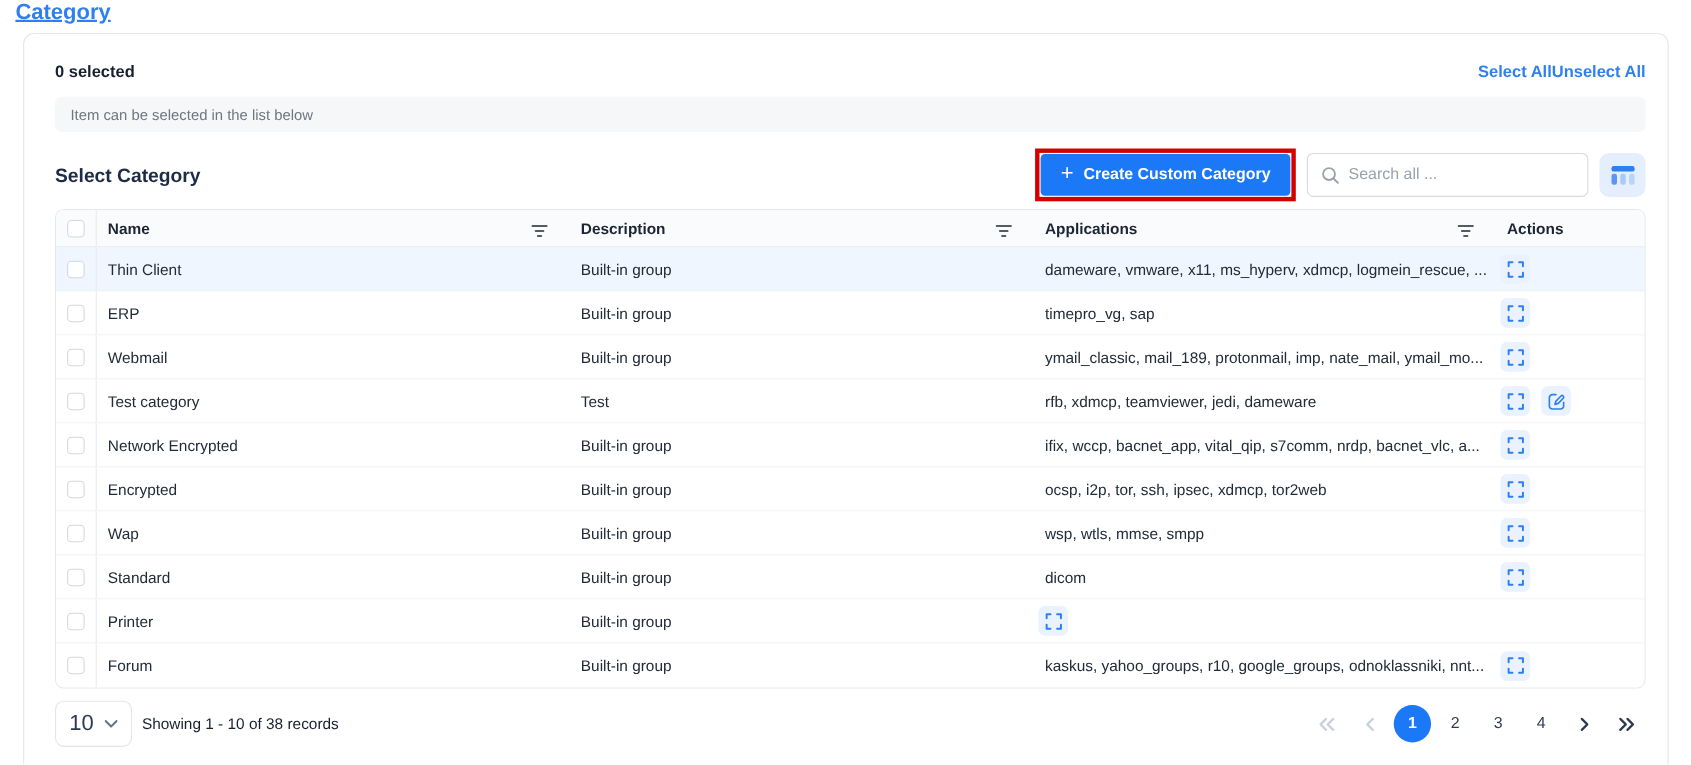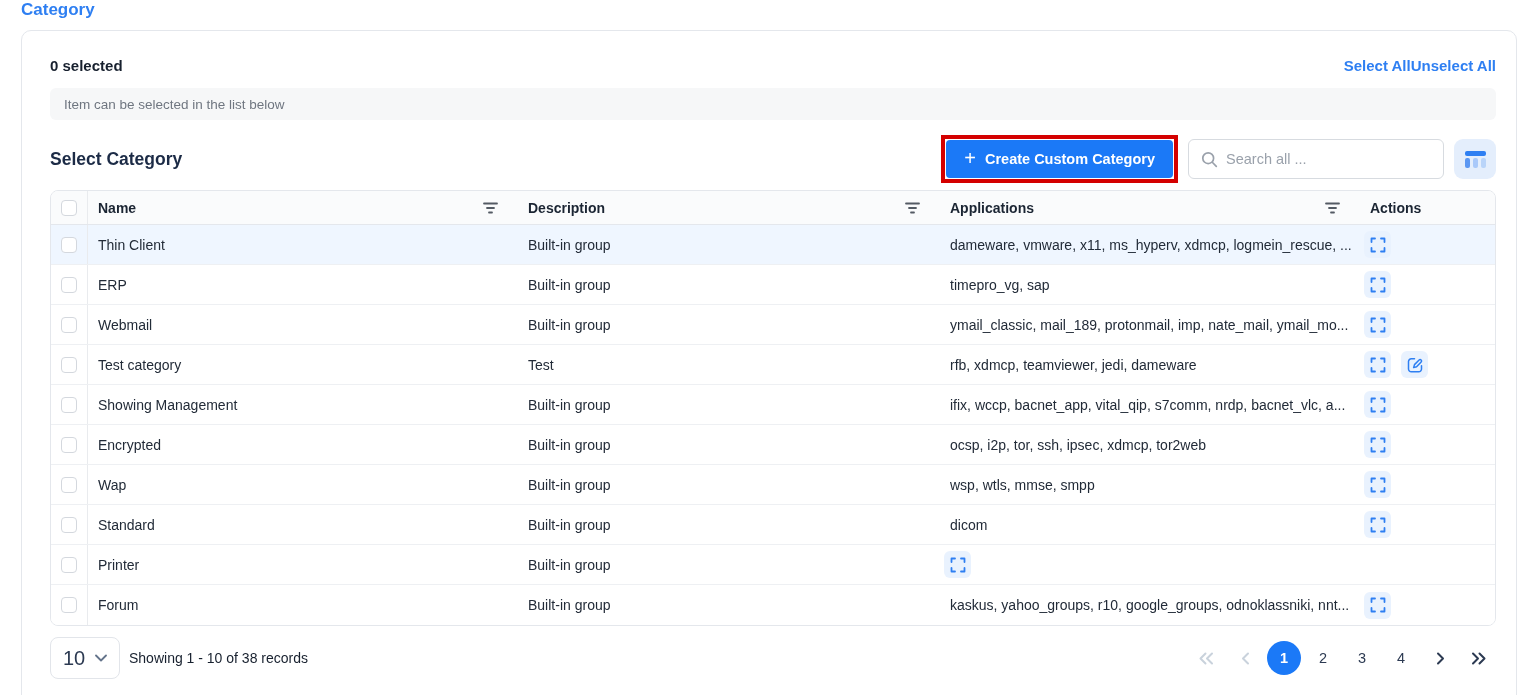--- a/index.html
+++ b/index.html
@@ -1,19 +1,19 @@
 <!DOCTYPE html>
 <html><head>
 <meta charset="utf-8">
 <style>
   * { box-sizing: border-box; margin: 0; padding: 0; }
   html,body { width:1537px; height:695px; overflow:hidden; }
   body { font-family:"Liberation Sans", sans-serif; background:#ffffff; position:relative; }
 
-  .page-title { position:absolute; left:21px; top:0px; font-size:17px; font-weight:700; color:#2e7ff2; }
+  .page-title { position:absolute; left:14px; top:0px; font-size:20px; font-weight:700; color:#2e7ff2;text-decoration:underline; }
 
   .card { position:absolute; left:21px; top:30px; width:1496px; height:680px;
           background:#fff; border:1px solid #e4e7ec; border-radius:10px;
           padding:0 20px 0 28px; }
 
   .card-top { margin-top:26px; display:flex; justify-content:space-between; align-items:center; }
   .selected-count { font-size:15px; font-weight:700; color:#17202e; }
   .select-links { display:flex; }
   .select-links a { font-size:15px; font-weight:600; color:#2e7ff2; cursor:pointer; text-decoration:none; }
 
@@ -42,21 +42,21 @@
   .col-icon .bar-top { height:5px; border-radius:2px; background:#2e7ff2; }
   .col-icon .bar-row { display:flex; gap:3px; flex:1; }
   .col-icon .bar-v { flex:1; border-radius:2px; }
   .col-icon .v1 { background:#5b97f2; }
   .col-icon .v2 { background:#a9c9fa; }
   .col-icon .v3 { background:#b9d4f9; }
 
   .table { margin-top:6px; border:1px solid #e4e7ec; border-radius:8px; overflow:hidden; }
   .thead, .row { display:grid; grid-template-columns:37px 424px 422px 420px 1fr; align-items:center; }
   .thead { height:34px; background:#fafbfc; border-bottom:1px solid #e4e7ec; }
-  .th { font-size:14px; font-weight:700; color:#1b2533; display:flex; align-items:center;
+  .th { font-size:14px; font-weight:700; color:#1b2533; display:flex; align-items:flex-end;
         justify-content:space-between; padding:0 14px 0 16px; }
   .th-name { padding-left:10px; }
   .cell-check, .th-check { height:100%; border-right:1px solid #e9ebee; display:flex;
                            align-items:center; justify-content:center; }
   .checkbox { width:16px; height:16px; border:1.5px solid #d4d8de; border-radius:4px;
               background:#fff; cursor:pointer; display:inline-block; }
 
   .row { height:40px; background:#fff; border-bottom:1px solid #eef0f3; }
   .row:last-child { border-bottom:none; }
   .row.highlighted { background:#eff6ff; }
@@ -254,21 +254,21 @@
       <path d="M7.6 11.6l.9-3 4.6-4.6a1.45 1.45 0 0 1 2.05 2.05L10.6 10.7l-3 .9z"></path>
     </svg>
               </span>
             </button>
           </div>
   </div>
         <div class="row">
     <div class="cell-check">
       <span class="checkbox"></span>
     </div>
-    <div class="cell cell-name">Showing Management</div>
+    <div class="cell cell-name">Network Encrypted</div>
     <div class="cell">Built-in group</div>
     <div class="cell">ifix, wccp, bacnet_app, vital_qip, s7comm, nrdp, bacnet_vlc, a...</div>
     <div class="actions-cell">
             <button class="icon-btn">
               <span>
                 <svg width="16" height="16" viewBox="0 0 16 16" fill="none" stroke="#2e7ff2" stroke-width="1.8" stroke-linecap="round" stroke-linejoin="round">
       <path d="M1.5 5V1.5H5"></path>
                   <path d="M11 1.5h3.5V5"></path>
                   <path d="M14.5 11v3.5H11"></path>
                   <path d="M5 14.5H1.5V11"></path>

